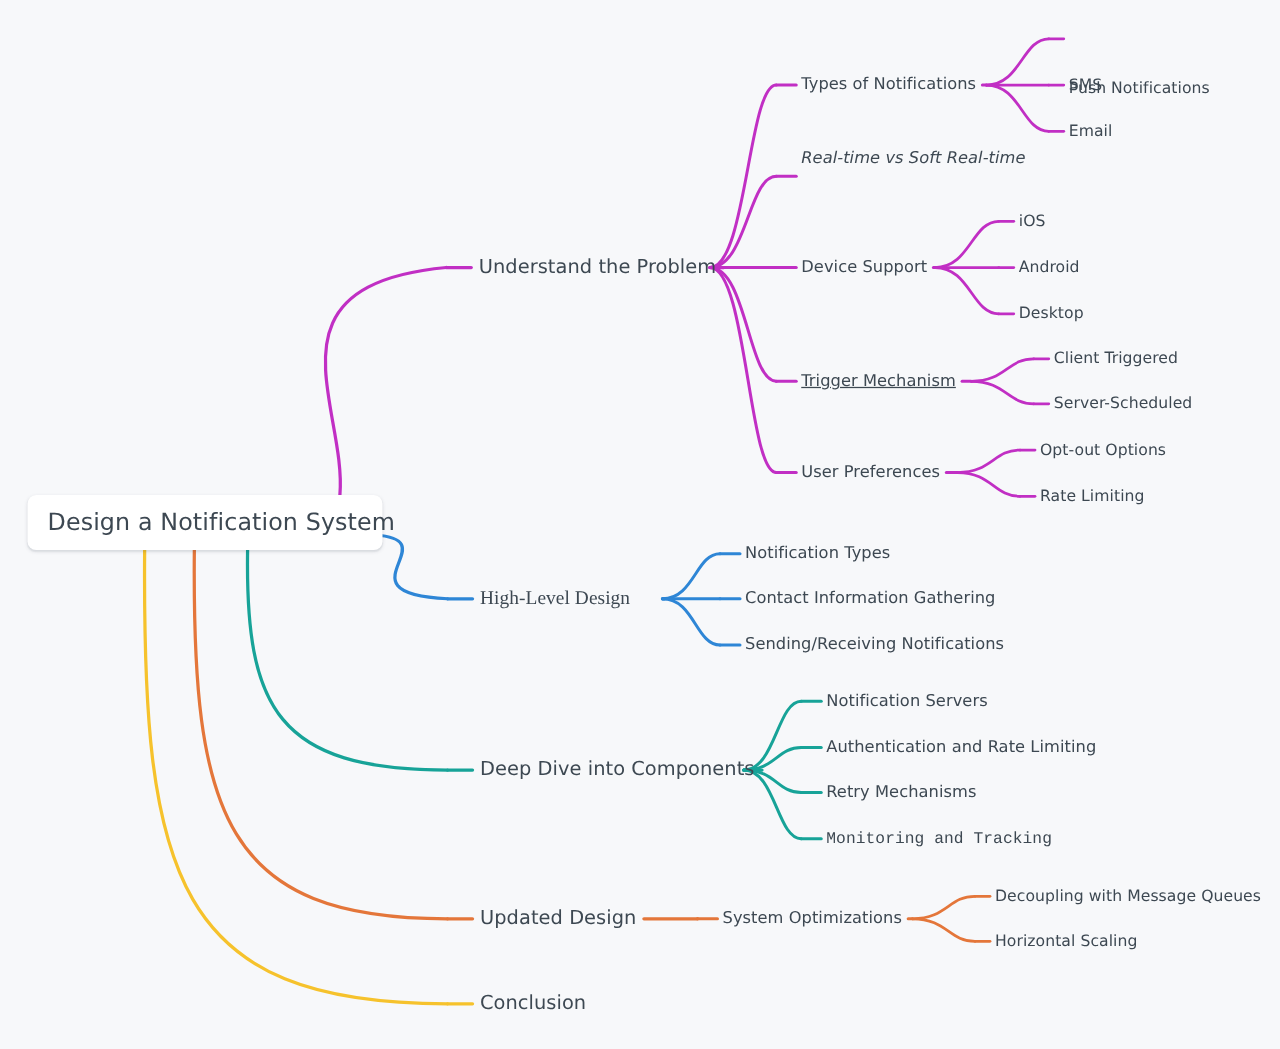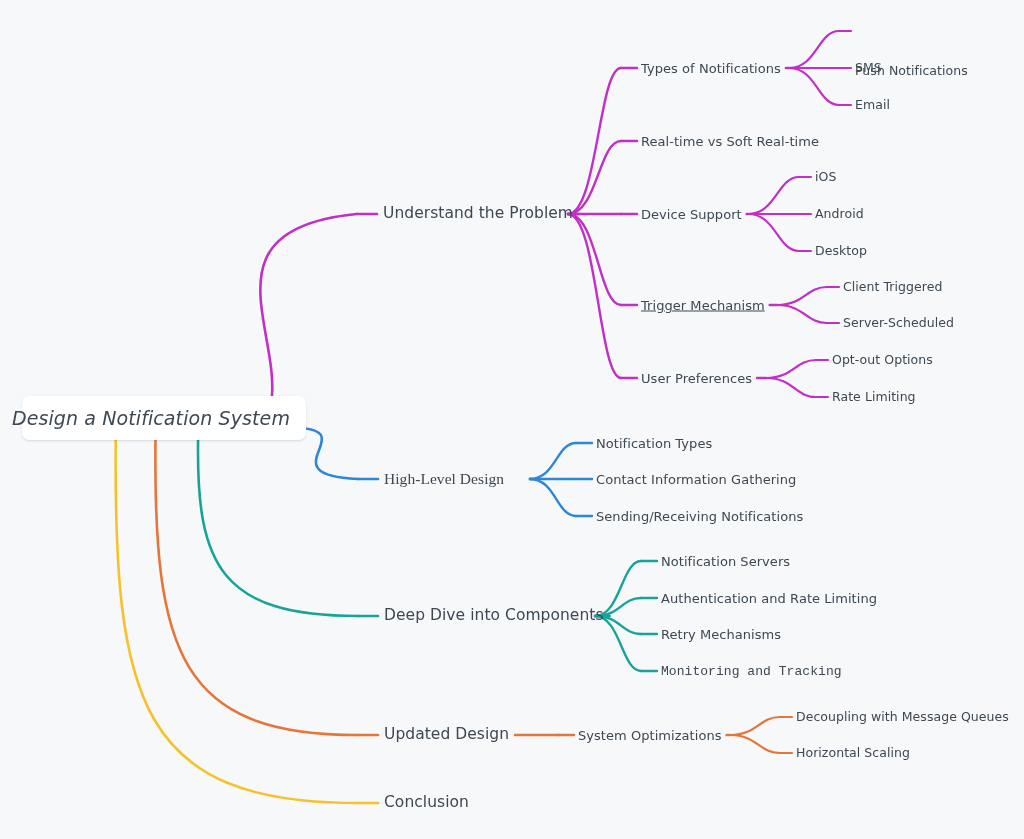--- a/index.html
+++ b/index.html
@@ -30,24 +30,23 @@
     line-height: 1;
     font-family: "DejaVu Sans", sans-serif;
   }
   .root-node {
     position: absolute;
     background: #ffffff;
     border-radius: 7px;
     box-shadow: 0 1px 3px rgba(40,50,70,0.10), 0 1px 1px rgba(40,50,70,0.06);
     display: flex;
     align-items: center;
-    justify-content: flex-end;
+    justify-content: flex-start;
     box-sizing: border-box;
     padding: 0 16px;
-    font-style: italic;
   }
   .root-node .root-text {
     font-size: 19px;
     color: #3d4852;
     letter-spacing: 0.1px;
     white-space: nowrap;
   }
   .lvl1 { font-size: 15.5px; letter-spacing: 0.05px; }
   .lvl2 { font-size: 13px; letter-spacing: 0.05px; }
   .lvl3 { font-size: 12.5px; letter-spacing: 0.05px; }
@@ -134,21 +133,21 @@
   <div class="root-node" style="left: 22px; top: 396px; width: 284px; height: 44px;">
     <span class="root-text">Design a Notification System</span>
   </div>
 
   <div id="labels">
       <div class="node-label lvl1" style="left: 383px; top: 214px; transform: translateY(-50%);">Understand the Problem</div>
       <div class="node-label lvl2" style="left: 641px; top: 68px; transform: translateY(-50%);">Types of Notifications</div>
       <div class="node-label lvl3" style="left: 855px; top: 31px; transform: translateY(-50%); margin-top: 40px;">Push Notifications</div>
       <div class="node-label lvl3" style="left: 855px; top: 68px; transform: translateY(-50%);">SMS</div>
       <div class="node-label lvl3" style="left: 855px; top: 105px; transform: translateY(-50%);">Email</div>
-      <div class="node-label lvl2" style="left: 641px; top: 141px; transform: translateY(-50%);">Real-time vs Soft Real-time</div>
+      <div class="node-label lvl2" style="left: 641px; top: 127px; transform: translateY(-50%); font-style: italic;">Real-time vs Soft Real-time</div>
       <div class="node-label lvl2" style="left: 641px; top: 214px; transform: translateY(-50%);">Device Support</div>
       <div class="node-label lvl3" style="left: 815px; top: 177px; transform: translateY(-50%);">iOS</div>
       <div class="node-label lvl3" style="left: 815px; top: 214px; transform: translateY(-50%);">Android</div>
       <div class="node-label lvl3" style="left: 815px; top: 251px; transform: translateY(-50%);">Desktop</div>
       <div class="node-label lvl2" style="left: 641px; top: 305px; transform: translateY(-50%); text-decoration: underline;">Trigger Mechanism</div>
       <div class="node-label lvl3" style="left: 843px; top: 287px; transform: translateY(-50%);">Client Triggered</div>
       <div class="node-label lvl3" style="left: 843px; top: 323px; transform: translateY(-50%);">Server-Scheduled</div>
       <div class="node-label lvl2" style="left: 641px; top: 378px; transform: translateY(-50%);">User Preferences</div>
       <div class="node-label lvl3" style="left: 832px; top: 360px; transform: translateY(-50%);">Opt-out Options</div>
       <div class="node-label lvl3" style="left: 832px; top: 397px; transform: translateY(-50%);">Rate Limiting</div>

